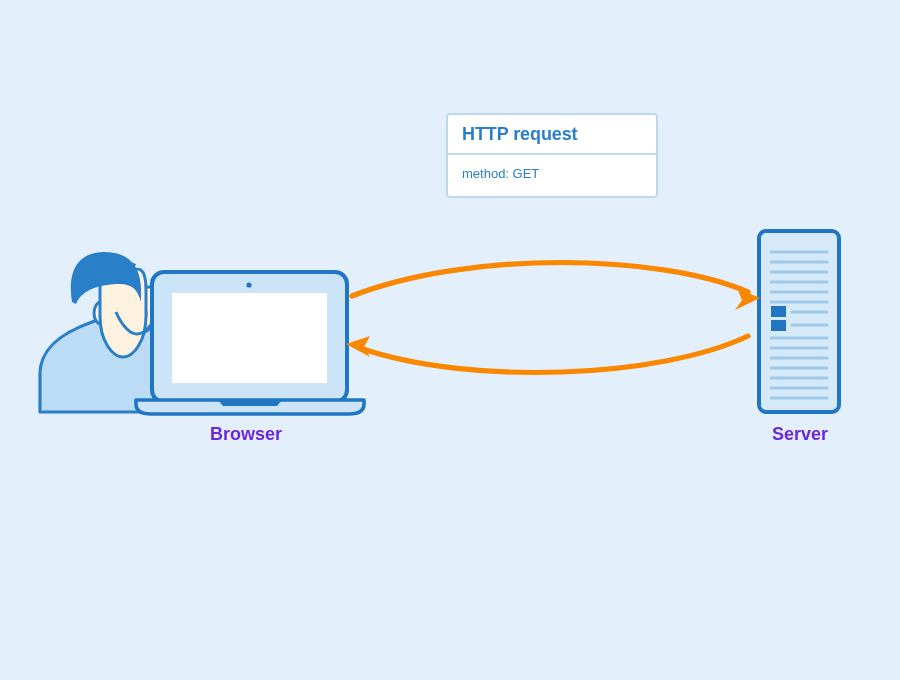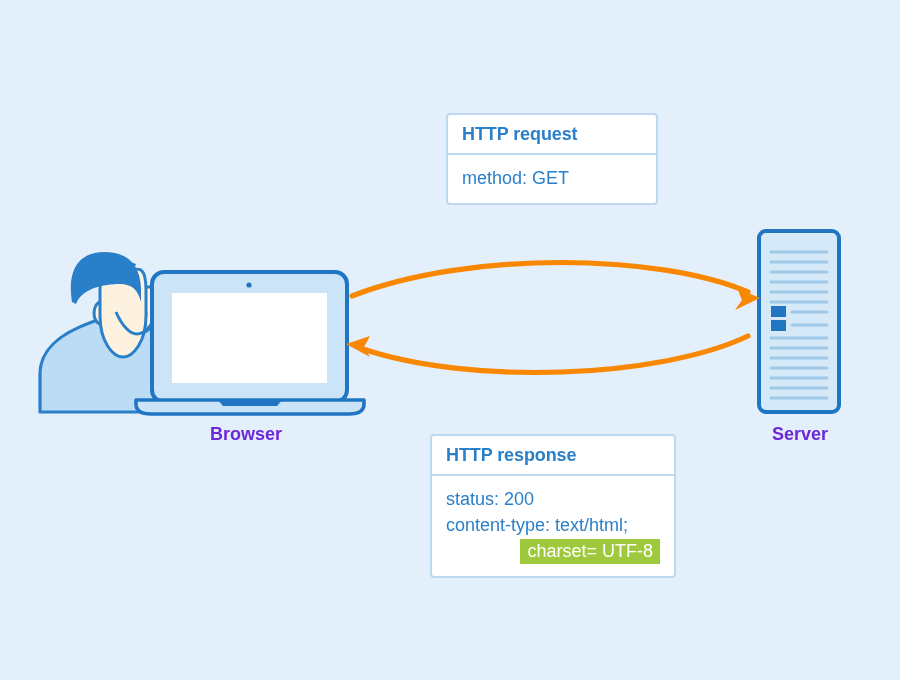--- a/index.html
+++ b/index.html
@@ -34,21 +34,21 @@
     border-bottom: 2px solid #bcd9ef;
     color: #2a7fc9;
     font-weight: bold;
     font-size: 18px;
     letter-spacing: -0.1px;
     white-space: nowrap;
   }
   .msg-body {
     padding: 10px 14px 12px 14px;
     color: #2a7fc9;
-    font-size: 18px;
+    font-size: 13px;
     line-height: 1.45;
   }
   .msg-body .line {
     white-space: nowrap;
   }
   .msg-body .line.indent {
     text-align: right;
   }
   .hl {
     background: #9fc93c;
@@ -152,27 +152,17 @@
     </g>
   </svg>
 
   <div class="msg-box" id="request-box">
     <div class="msg-head">HTTP request</div>
     <div class="msg-body">
       <div class="line">method: GET</div>
     </div>
   </div>
 
-  <div class="msg-box" id="response-box">
-    <div class="msg-head">HTTP response</div>
-    <div class="msg-body">
-      <div class="line">status: 200</div>
-      <div class="line">content-type: text/html;</div>
-      <div class="line indent">
-        <span class="hl">charset= UTF-8</span>
-      </div>
-    </div>
-  </div>
 
   <div class="device-label" id="browser-label">Browser</div>
   <div class="device-label" id="server-label">Server</div>
 
 </div>
 
 </body></html>

